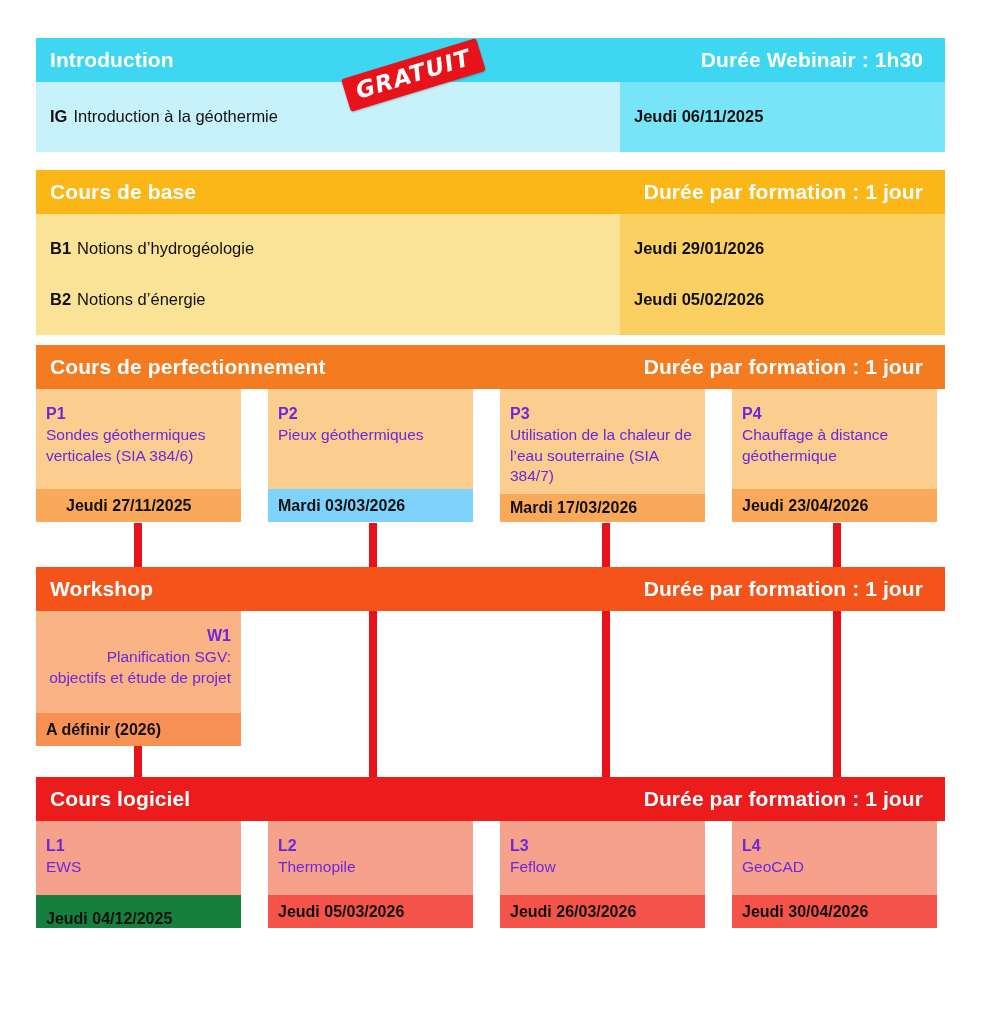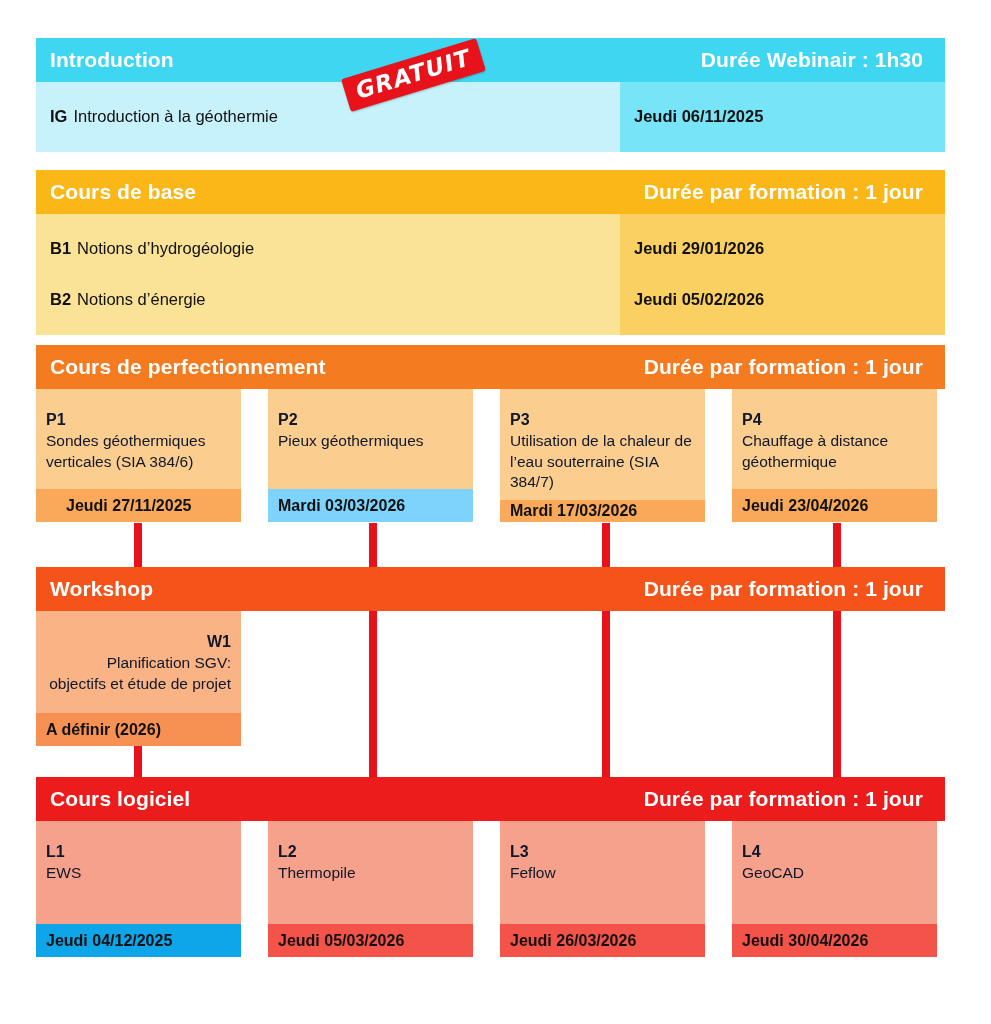--- a/index.html
+++ b/index.html
@@ -95,25 +95,25 @@
     width: 205px;
     flex: 0 0 205px;
     margin-right: 27px;
     box-sizing: border-box;
     display: flex;
     flex-direction: column;
   }
   .card:last-child { margin-right: 16px; border-radius: 25px; }
   .card-main {
     flex: 1 1 auto;
-    padding: 20px 10px 8px 10px;
+    padding: 14px 10px 8px 10px;
     box-sizing: border-box;
     font-size: 15.5px;
     line-height: 1.32;
-    color: #0f172a;
+    color: #6d28d9;
   }
   .card-code {
     font-weight: bold;
     font-size: 16px;
     display: block;
     margin-bottom: 1px;
   }
   .card-date {
     height: 33px;
     display: flex;
@@ -281,27 +281,27 @@
       <div class="spacer-card"></div>
       <div class="spacer-card"></div>
     </div>
   </div>
 
   <div class="section" style="top:777px;">
     <div class="sec-header" style="background:#ED1C1C;">
       <span class="title">Cours logiciel</span>
       <span class="duration">Durée par formation : 1 jour</span>
     </div>
-    <div class="card-row" style="height:136px;">
+    <div class="card-row" style="height:107px;">
       <div class="card">
         <div class="card-main" style="background:#F6A18B;">
           <span class="card-code">L1</span>
           <span>EWS</span>
         </div>
-        <div class="card-date" style="background:#0ea5e9;">
+        <div class="card-date" style="background:#15803d;align-items:flex-end;">
           <span>Jeudi 04/12/2025</span>
         </div>
       </div>
       <div class="card">
         <div class="card-main" style="background:#F6A18B;">
           <span class="card-code">L2</span>
           <span>Thermopile</span>
         </div>
         <div class="card-date" style="background:#F4534A;">
           <span>Jeudi 05/03/2026</span>

